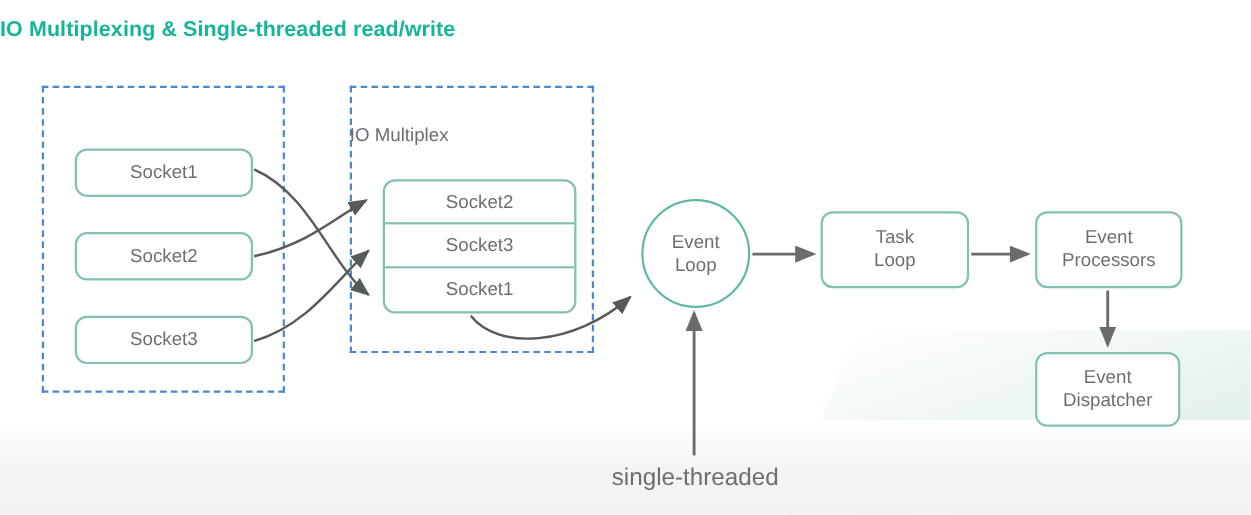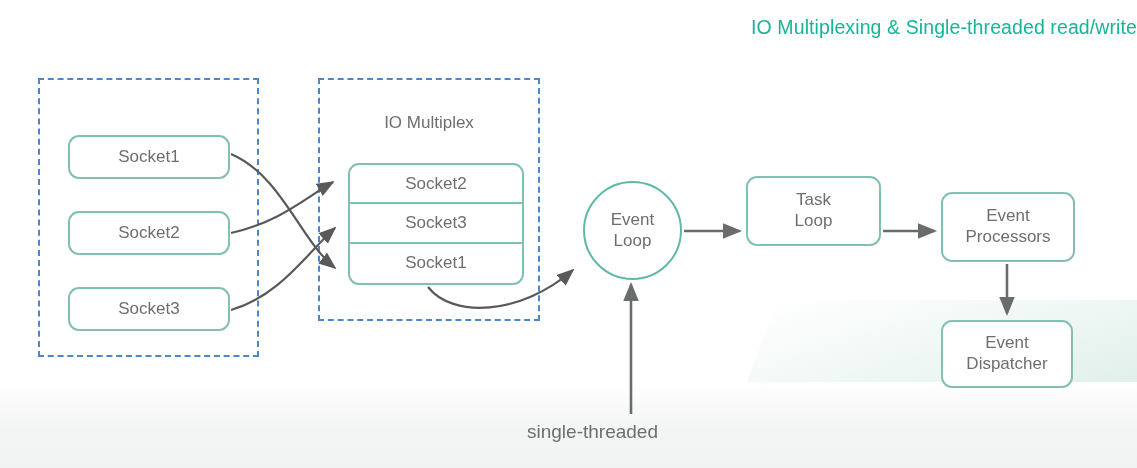--- a/index.html
+++ b/index.html
@@ -35,23 +35,23 @@
     transform: skewX(-20deg);
     transform-origin: top right;
   }
 
   
   .title {
     position: absolute;
     left: 0;
     top: 16px;
     width: 1137px;
-    text-align: right;
+    text-align: left;
     font-size: 19.5px;
-    font-weight: normal;
+    font-weight: bold;
     color: #16b498;
     letter-spacing: 0.1px;
   }
 
   
   .dashed-group {
     position: absolute;
     border: 2.5px dashed #4b87cc;
     box-sizing: border-box;
     background: transparent;
@@ -81,21 +81,20 @@
 
   #socket-1 { left: 68px; top: 135px; width: 162px; height: 44px; }
   #socket-2 { left: 68px; top: 211px; width: 162px; height: 44px; }
   #socket-3 { left: 68px; top: 287px; width: 162px; height: 44px; }
 
   .mux-title {
     position: absolute;
     left: 318px;
     top: 113px;
     width: 222px;
-    text-align: center;
     font-size: 17px;
     color: #6d6e71;
   }
 
   #mux-stack {
     position: absolute;
     left: 348px;
     top: 163px;
     width: 176px;
     height: 122px;
@@ -111,33 +110,34 @@
     align-items: center;
     justify-content: center;
     font-size: 17px;
     color: #6d6e71;
     border-bottom: 2px solid #82c0b1;
     box-sizing: border-box;
   }
   .mux-row:last-child { border-bottom: none; }
 
   #event-loop   { left: 583px; top: 181px; width: 99px;  height: 99px;  flex-direction: column; }
-  #task-queue   { left: 746px; top: 176px; width: 135px; height: 70px;  flex-direction: column; }
+  #task-queue   { left: 746px; top: 192px; width: 135px; height: 70px;  flex-direction: column; }
   #event-dispatcher { left: 941px; top: 192px; width: 134px; height: 70px; flex-direction: column; }
   #event-processors { left: 941px; top: 320px; width: 132px; height: 68px; flex-direction: column; }
 
   .node .ln { display: block; }
 
   
   .caption {
     position: absolute;
     left: 527px;
     top: 421px;
     width: 210px;
-    font-size: 19px;
+    text-align: center;
+    font-size: 22px;
     color: #6d6e71;
   }
 
   
   #arrows {
     position: absolute;
     left: 0;
     top: 0;
     width: 1137px;
     height: 468px;

